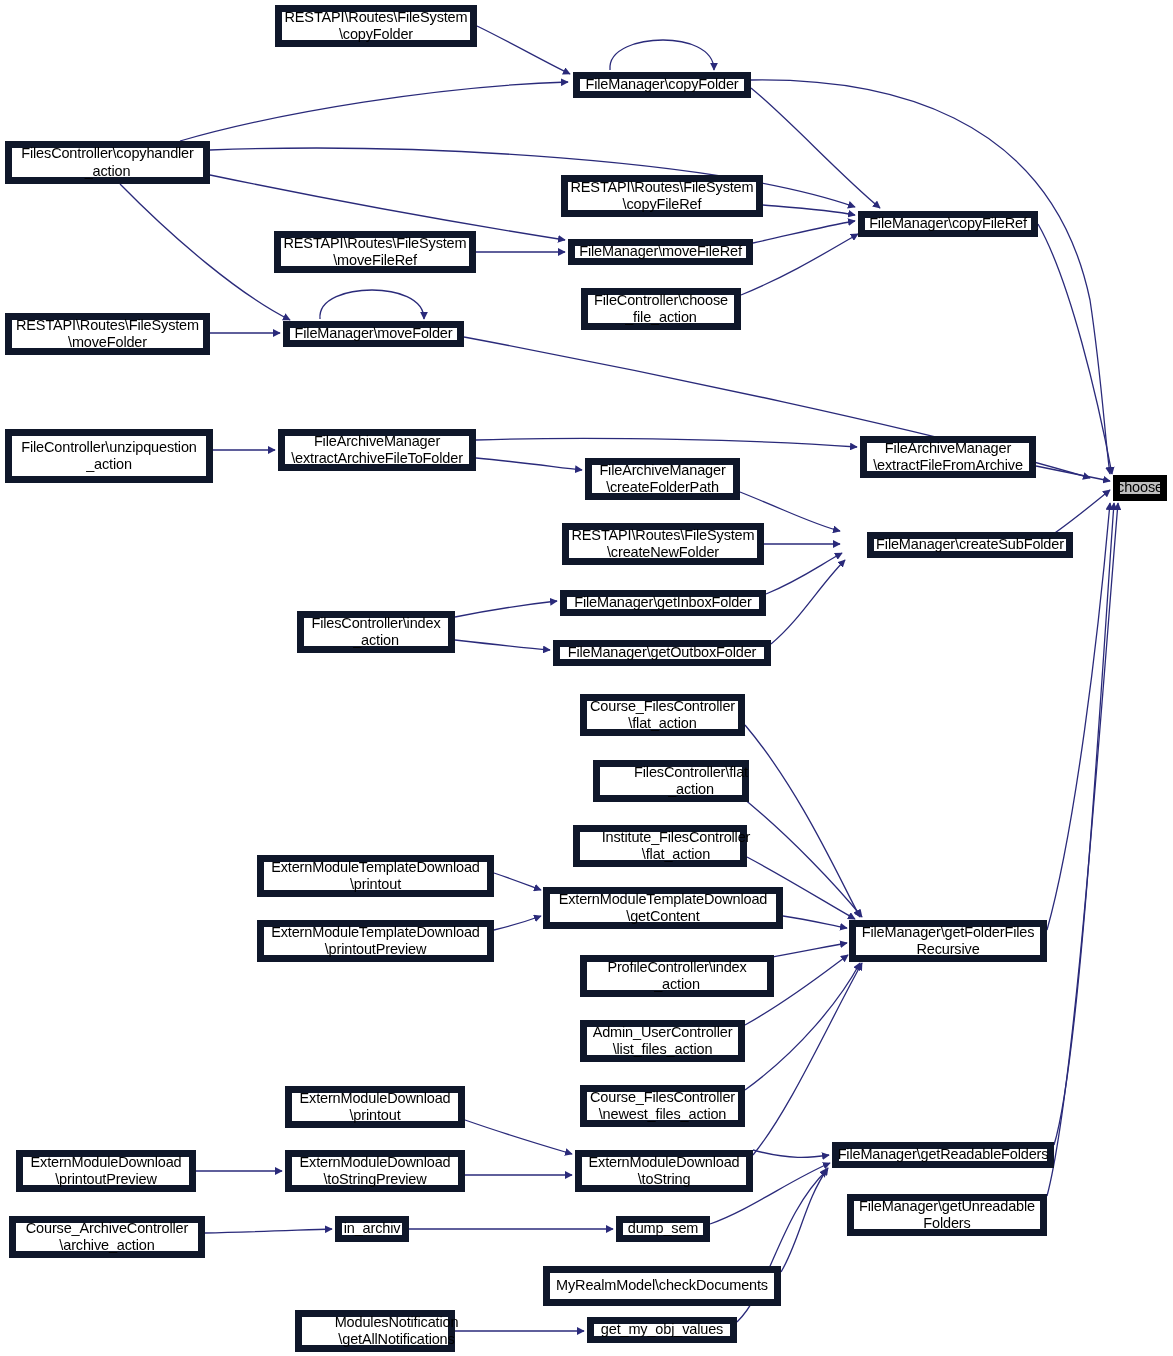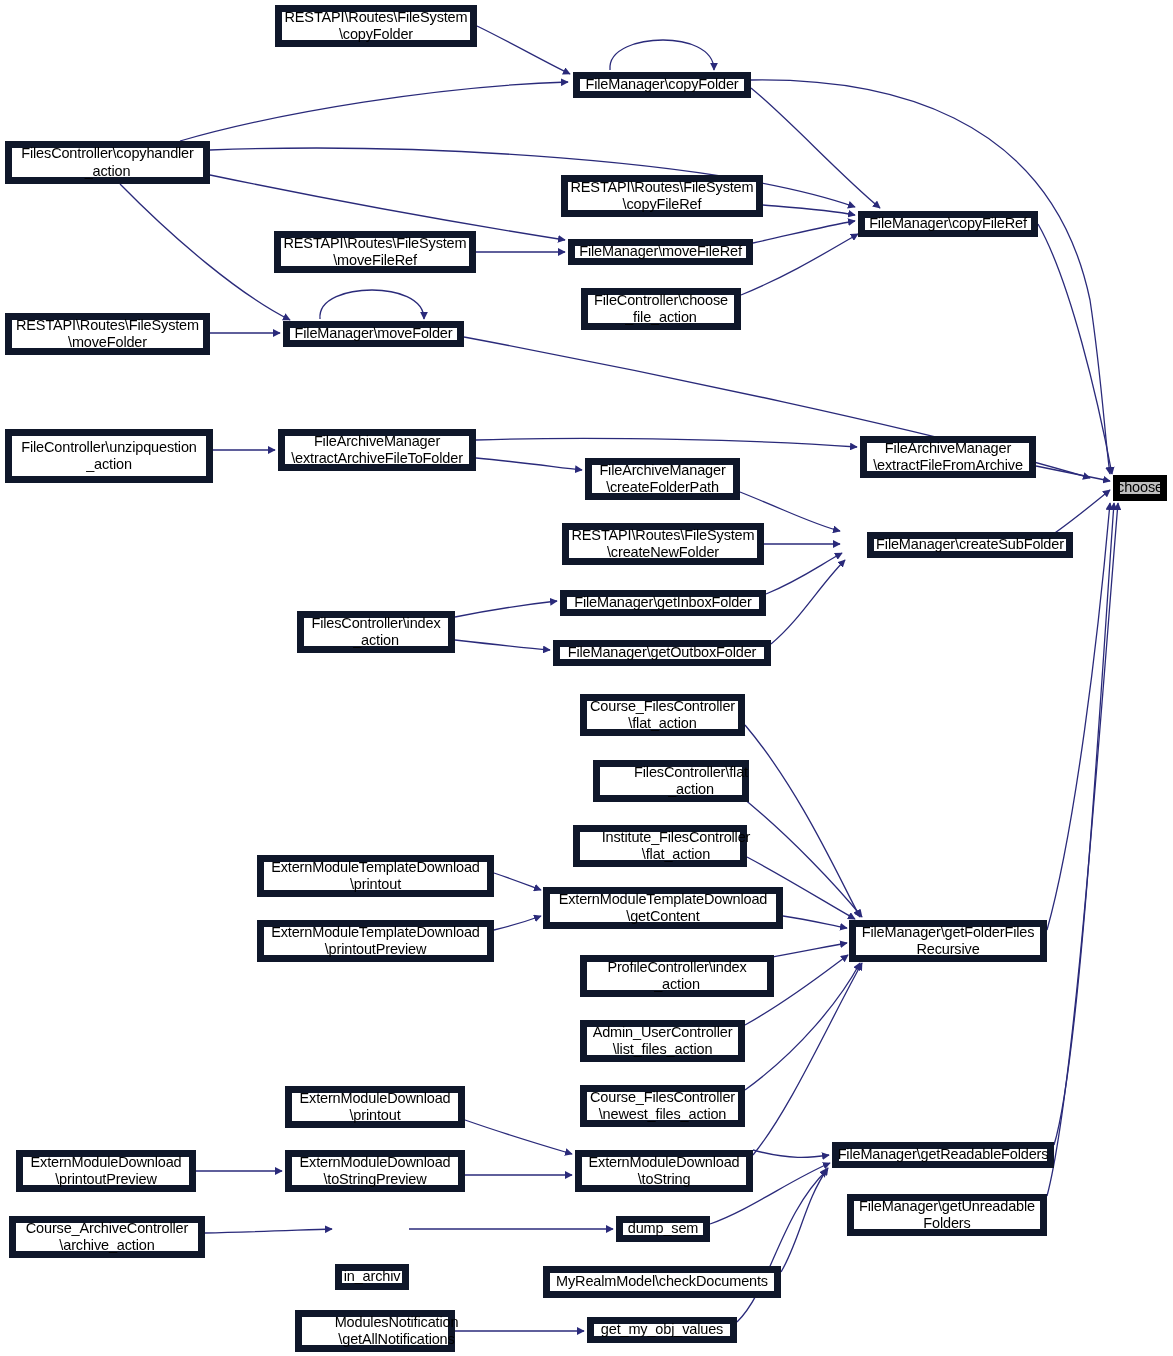--- a/index.html
+++ b/index.html
@@ -168,21 +168,21 @@
 \printoutPreview</div>
       <div class="node" style="left: 285px; top: 1150px; width: 180px; height: 42px;">ExternModuleDownload
 \toStringPreview</div>
       <div class="node" style="left: 575px; top: 1150px; width: 178px; height: 42px;">ExternModuleDownload
 \toString</div>
       <div class="node" style="left: 832px; top: 1142px; width: 222px; height: 26px;">FileManager\getReadableFolders</div>
       <div class="node" style="left: 847px; top: 1194px; width: 200px; height: 42px;">FileManager\getUnreadable
 Folders</div>
       <div class="node" style="left: 9px; top: 1216px; width: 196px; height: 42px;">Course_ArchiveController
 \archive_action</div>
-      <div class="node" style="left: 335px; top: 1216px; width: 74px; height: 26px; margin-top: 48px;">in_archiv</div>
+      <div class="node" style="left: 335px; top: 1216px; width: 74px; height: 26px;">in_archiv</div>
       <div class="node" style="left: 616px; top: 1216px; width: 94px; height: 26px;">dump_sem</div>
-      <div class="node" style="left: 543px; top: 1266px; width: 238px; height: 32px; text-align: center;">MyRealmModel\checkDocuments</div>
+      <div class="node" style="left: 543px; top: 1266px; width: 238px; height: 40px; text-align: center;">MyRealmModel\checkDocuments</div>
       <div class="node" style="left: 295px; top: 1310px; width: 160px; height: 42px; padding-left: 43px;">ModulesNotification
 \getAllNotifications</div>
       <div class="node" style="left: 587px; top: 1317px; width: 150px; height: 26px;">get_my_obj_values</div>
     </div>
 
 </div>
 
 </body></html>

